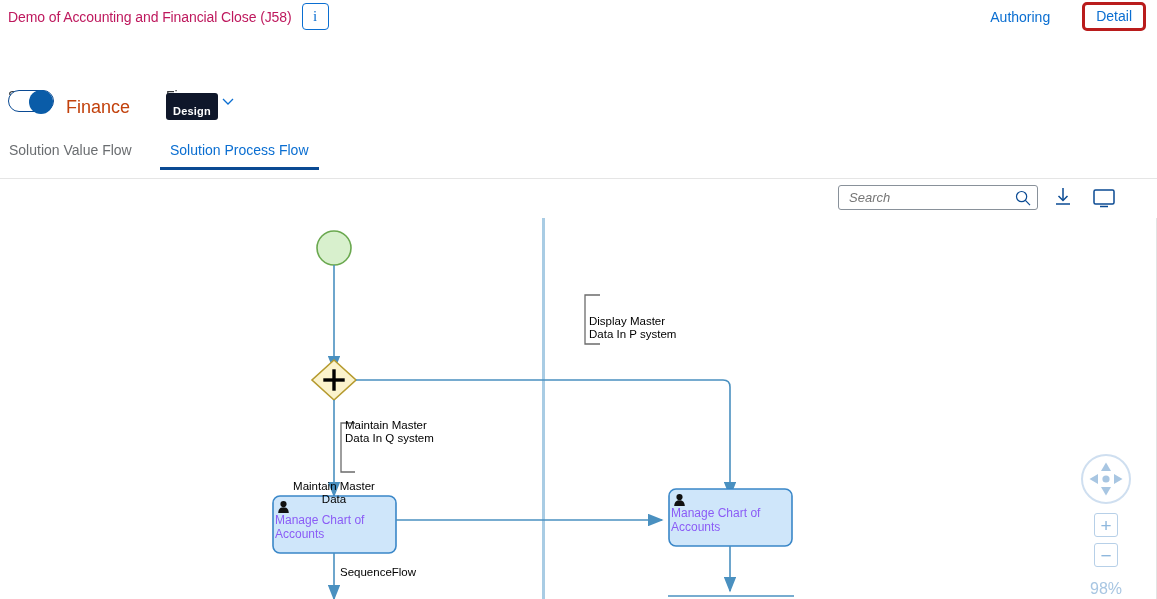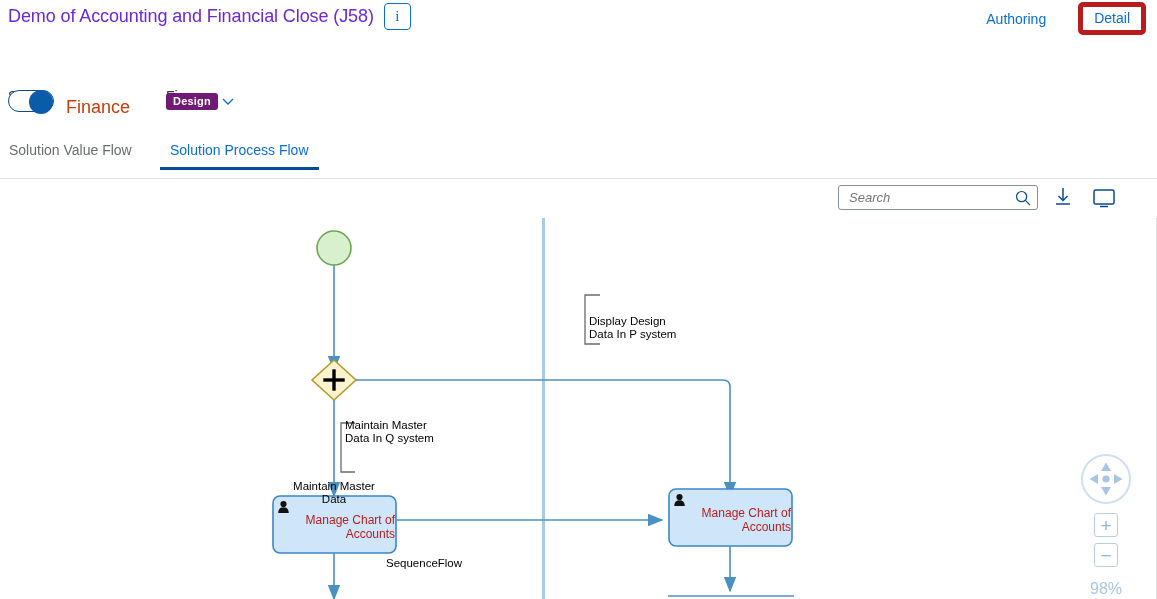--- a/index.html
+++ b/index.html
@@ -21,22 +21,22 @@
   .page-header {
     position: absolute;
     left: 0; top: 0; width: 1157px; height: 133px;
     background: #fff;
   }
   .page-title-row {
     position: absolute; left: 8px; top: 3px;
     display: flex; align-items: center; gap: 10px;
   }
   .page-title {
-    font-size: 18px;
-    color: #6d28d9;
+    font-size: 14px;
+    color: #be185d;
     font-weight: 400;
     letter-spacing: -0.1px;
     white-space: nowrap;
   }
   .info-btn {
     width: 27px; height: 27px;
     border: 1px solid #0a6ed1;
     border-radius: 4px;
     display: flex; align-items: center; justify-content: center;
     color: #0a6ed1;
@@ -48,21 +48,21 @@
   }
 
   .header-right {
     position: absolute; right: 11px; top: 2px;
     display: flex; align-items: center; gap: 32px;
   }
   .authoring-link {
     color: #0a6ed1; font-size: 14px; cursor: pointer;
   }
   .detail-btn {
-    border: 5px solid #b91c1c;
+    border: 3px solid #b91c1c;
     color: #0a6ed1;
     border-radius: 5px;
     font-size: 14px;
     padding: 3px 11px 4px 11px;
     background: #fff;
     cursor: pointer;
   }
 
   
   .field-label {
@@ -89,25 +89,25 @@
     border-radius: 50%;
     background: #0a5ca8;
   }
   .toggle-text {
     position: absolute; left: 66px; top: 97px;
     font-size: 18px; color: #c2410c;
   }
 
   .status-badge {
     position: absolute; left: 166px; top: 93px;
-    background: #701a75;
+    background: #0f172a;
     color: #fff;
     font-size: 11px;
     font-weight: bold;
-    padding: 2px 7px 3px 7px;
+    padding: 12px 7px 3px 7px;
     border-radius: 3px;
     letter-spacing: 0.2px;
   }
   .status-chevron {
     position: absolute; left: 220px; top: 93px;
     width: 16px; height: 16px;
     cursor: pointer;
   }
 
   
@@ -215,22 +215,22 @@
   .annot-label {
     position: absolute;
     font-size: 11.5px;
     color: #000;
     line-height: 13px;
     white-space: pre-line;
   }
   .task-label {
     position: absolute;
     font-size: 12px;
-    color: #b91c1c;
-    text-align: right;
+    color: #8b5cf6;
+    text-align: left;
     line-height: 14px;
     white-space: pre-line;
     width: 120px;
   }
   .edge-label {
     position: absolute;
     font-size: 11.5px;
     color: #000;
   }
 
@@ -389,24 +389,24 @@
 
     <div class="task-label" style="left:275px; top:295px;">Manage Chart of
 Accounts</div>
 
     <div class="task-label" style="left:671px; top:288px;">Manage Chart of
 Accounts</div>
 
     <div class="annot-label" style="left:345px; top:201px;">Maintain Master
 Data In Q system</div>
 
-    <div class="annot-label" style="left:589px; top:97px;">Display Design
+    <div class="annot-label" style="left:589px; top:97px;">Display Master
 Data In P system</div>
 
-    <div class="edge-label" style="left:340px; top:339px;margin-left:46px;">SequenceFlow</div>
+    <div class="edge-label" style="left:340px; top:348px;">SequenceFlow</div>
 
     <div class="pan-control">
       <svg width="46" height="46" viewBox="0 0 46 46" aria-hidden="true">
         <circle cx="23" cy="23" r="3.6" fill="#a8c6e2"></circle>
         <polygon points="23,6.5 28,15 18,15" fill="#a8c6e2"></polygon>
         <polygon points="23,39.5 28,31 18,31" fill="#a8c6e2"></polygon>
         <polygon points="6.5,23 15,18 15,28" fill="#a8c6e2"></polygon>
         <polygon points="39.5,23 31,18 31,28" fill="#a8c6e2"></polygon>
       </svg>
     </div>

